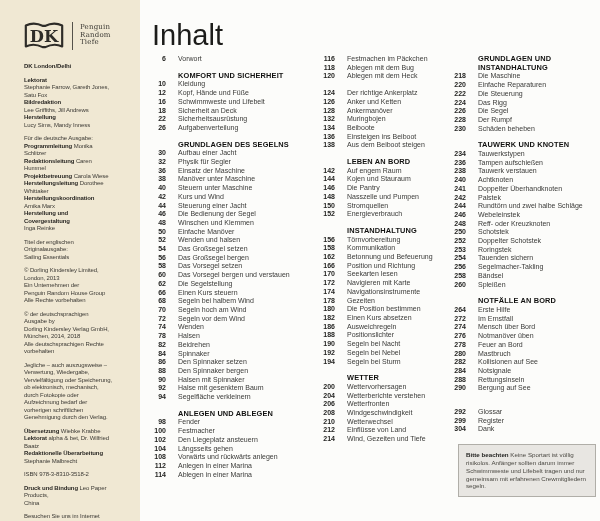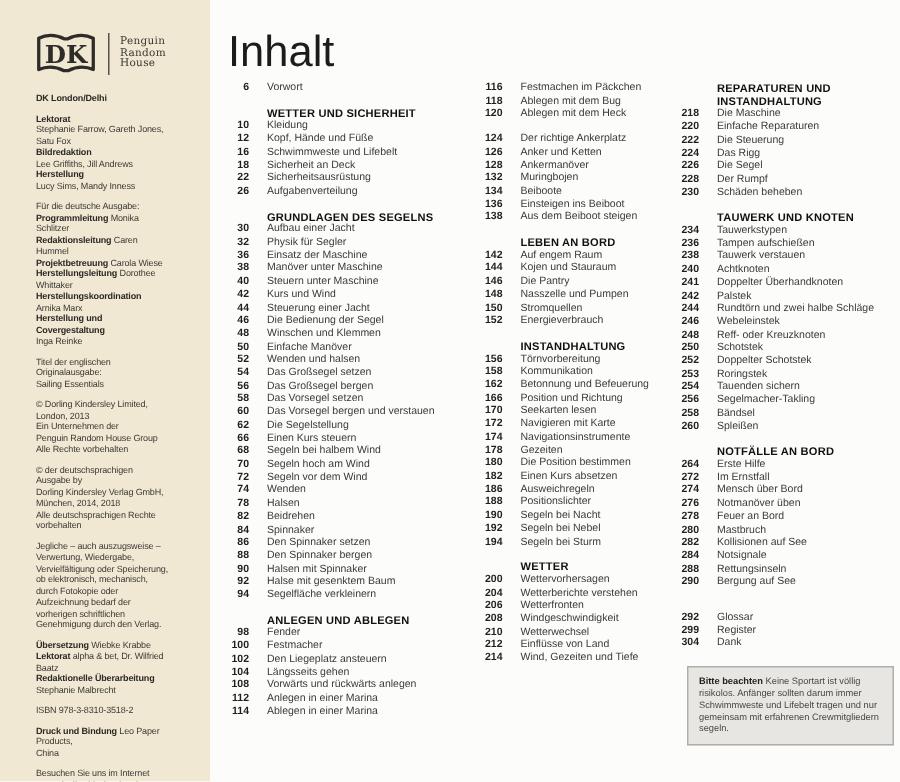--- a/index.html
+++ b/index.html
@@ -54,21 +54,21 @@
 <div class="sidebar">
   <div class="logo">
     <svg width="40" height="31" viewBox="0 0 44 34" aria-hidden="true">
       <path d="M2 6 Q11 1.5 21 6.5 L23 6.5 Q33 1.5 42 6 L42 29 Q33 25 23.5 29.8 L20.5 29.8 Q11 25 2 29 Z" fill="none" stroke="#2e2c28" stroke-width="2.4" stroke-linejoin="round"></path>
       <text x="22" y="24.5" text-anchor="middle" font-family="DejaVu Serif, serif" font-size="18" font-weight="bold" fill="#2e2c28">DK</text>
     </svg>
     <span class="rule"></span>
     <span class="imprint">
       <span>Penguin</span><br>
       <span>Random</span><br>
-      <span>House</span>
+      <span>Tiefe</span>
     </span>
   </div>
   <div id="sidebar-blocks">
       <div class="sb-block">
         <div class="sb-line"><span class="b">DK London/Delhi</span></div>
       </div>
       <div class="sb-block">
         <div class="sb-line"><span class="b">Lektorat</span></div>
         <div class="sb-line"><span>Stephanie Farrow, Gareth Jones, Satu Fox</span></div>
         <div class="sb-line"><span class="b">Bildredaktion</span></div>
@@ -135,21 +135,21 @@
   <div class="page-title">Inhalt</div>
   <div class="toc" id="toc">
       <div class="toc-col toc-col-1">
         <div class="toc-section">
           <div class="toc-entry">
             <span class="num">6</span>
             <span class="lbl">Vorwort</span>
           </div>
         </div>
         <div class="toc-section">
-          <div class="toc-heading">WETTER UND SICHERHEIT</div>
+          <div class="toc-heading">KOMFORT UND SICHERHEIT</div>
           <div class="toc-entry">
             <span class="num">10</span>
             <span class="lbl">Kleidung</span>
           </div>
           <div class="toc-entry">
             <span class="num">12</span>
             <span class="lbl">Kopf, Hände und Füße</span>
           </div>
           <div class="toc-entry">
             <span class="num">16</span>
@@ -481,21 +481,21 @@
             <span class="lbl">Einflüsse von Land</span>
           </div>
           <div class="toc-entry">
             <span class="num">214</span>
             <span class="lbl">Wind, Gezeiten und Tiefe</span>
           </div>
         </div>
       </div>
       <div class="toc-col toc-col-3">
         <div class="toc-section">
-          <div class="toc-heading">REPARATUREN UND</div>
+          <div class="toc-heading">GRUNDLAGEN UND</div>
           <div class="toc-heading">INSTANDHALTUNG</div>
           <div class="toc-entry">
             <span class="num">218</span>
             <span class="lbl">Die Maschine</span>
           </div>
           <div class="toc-entry">
             <span class="num">220</span>
             <span class="lbl">Einfache Reparaturen</span>
           </div>
           <div class="toc-entry">

